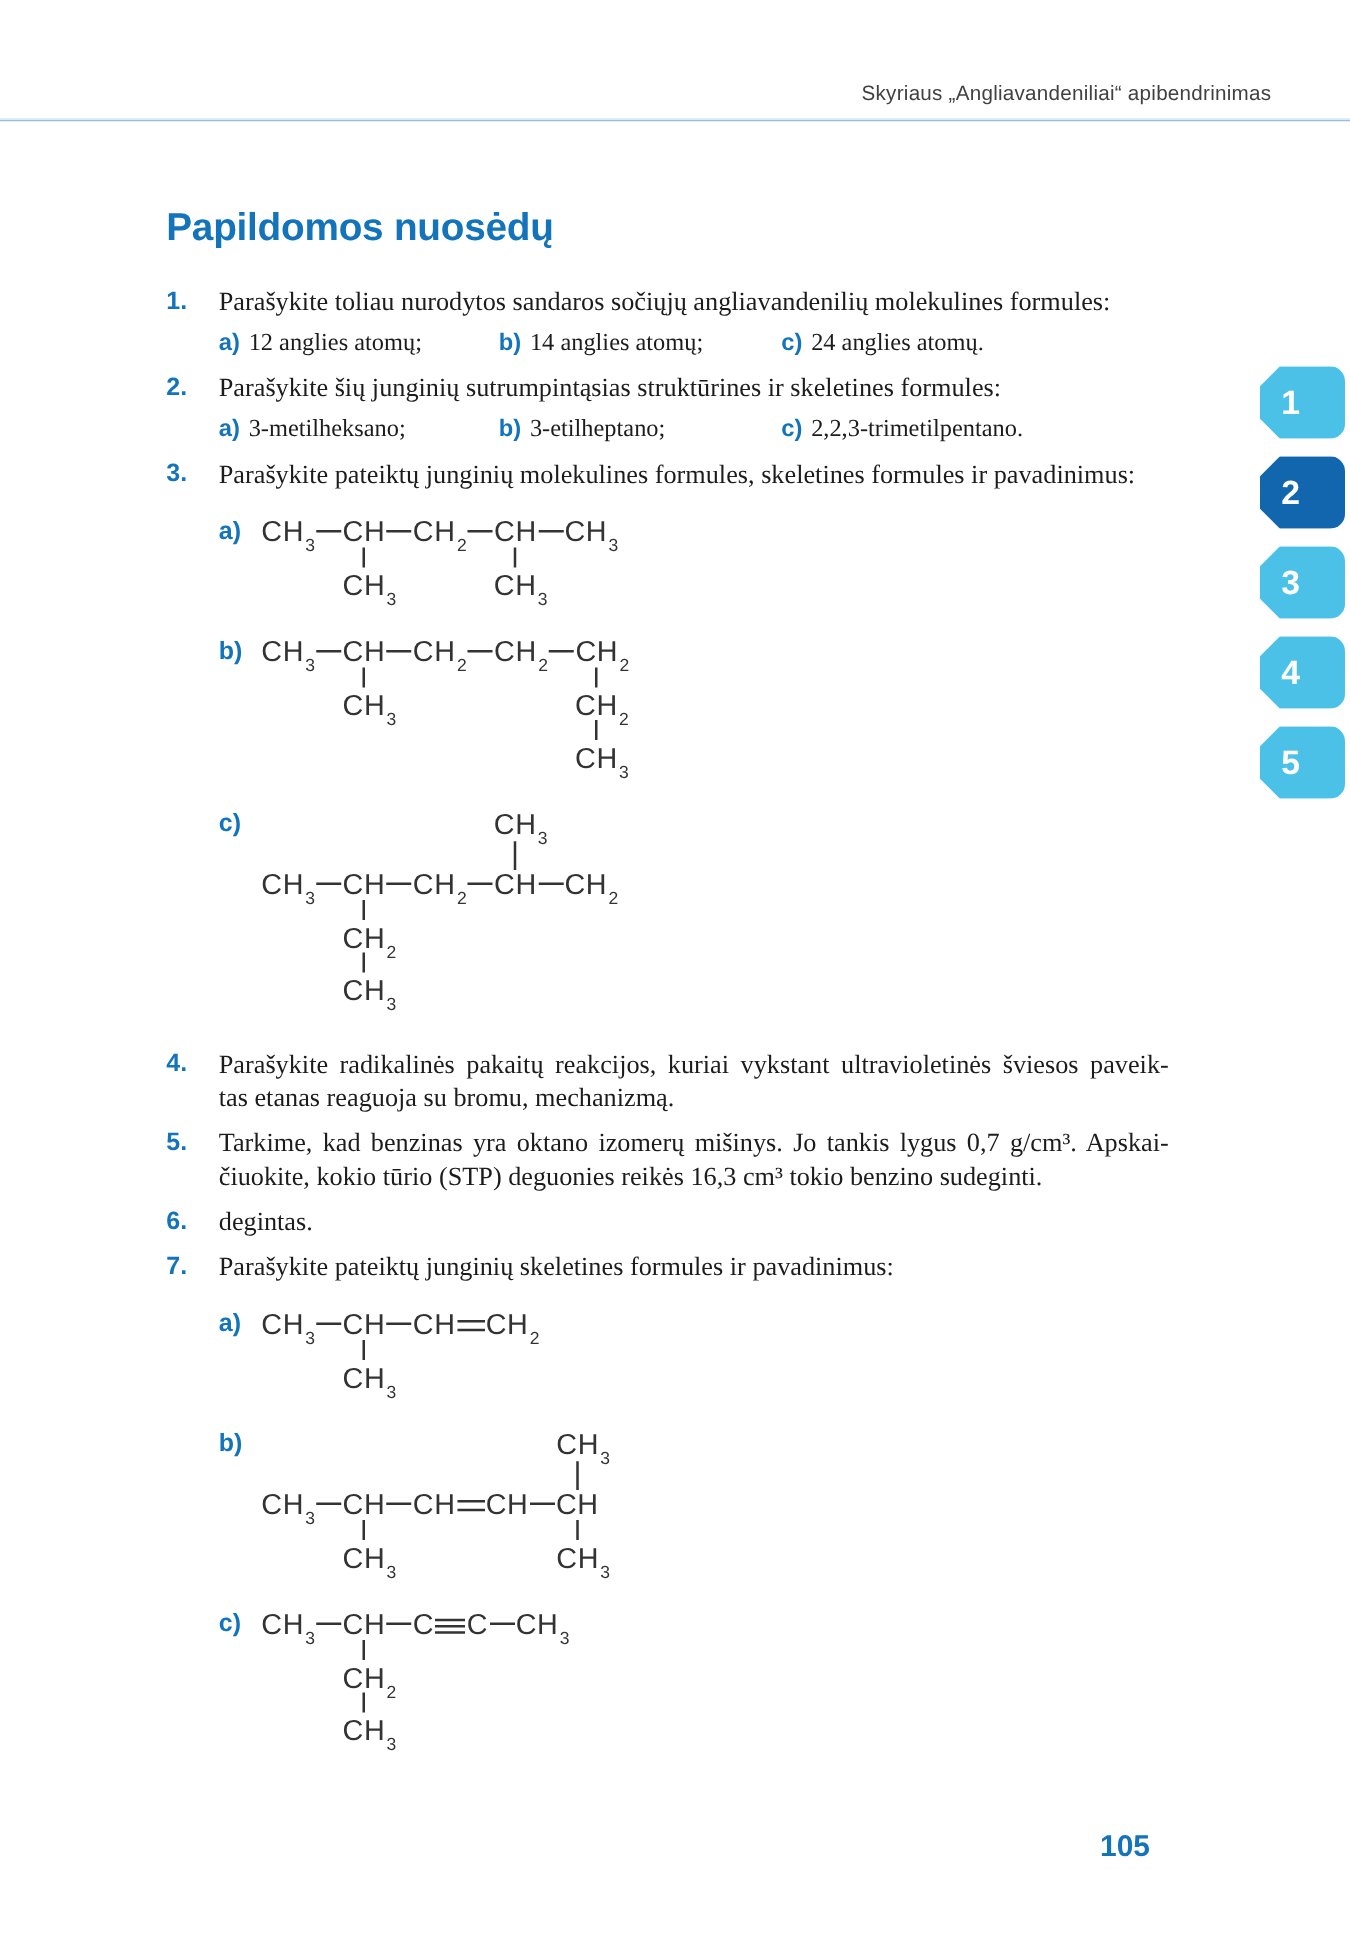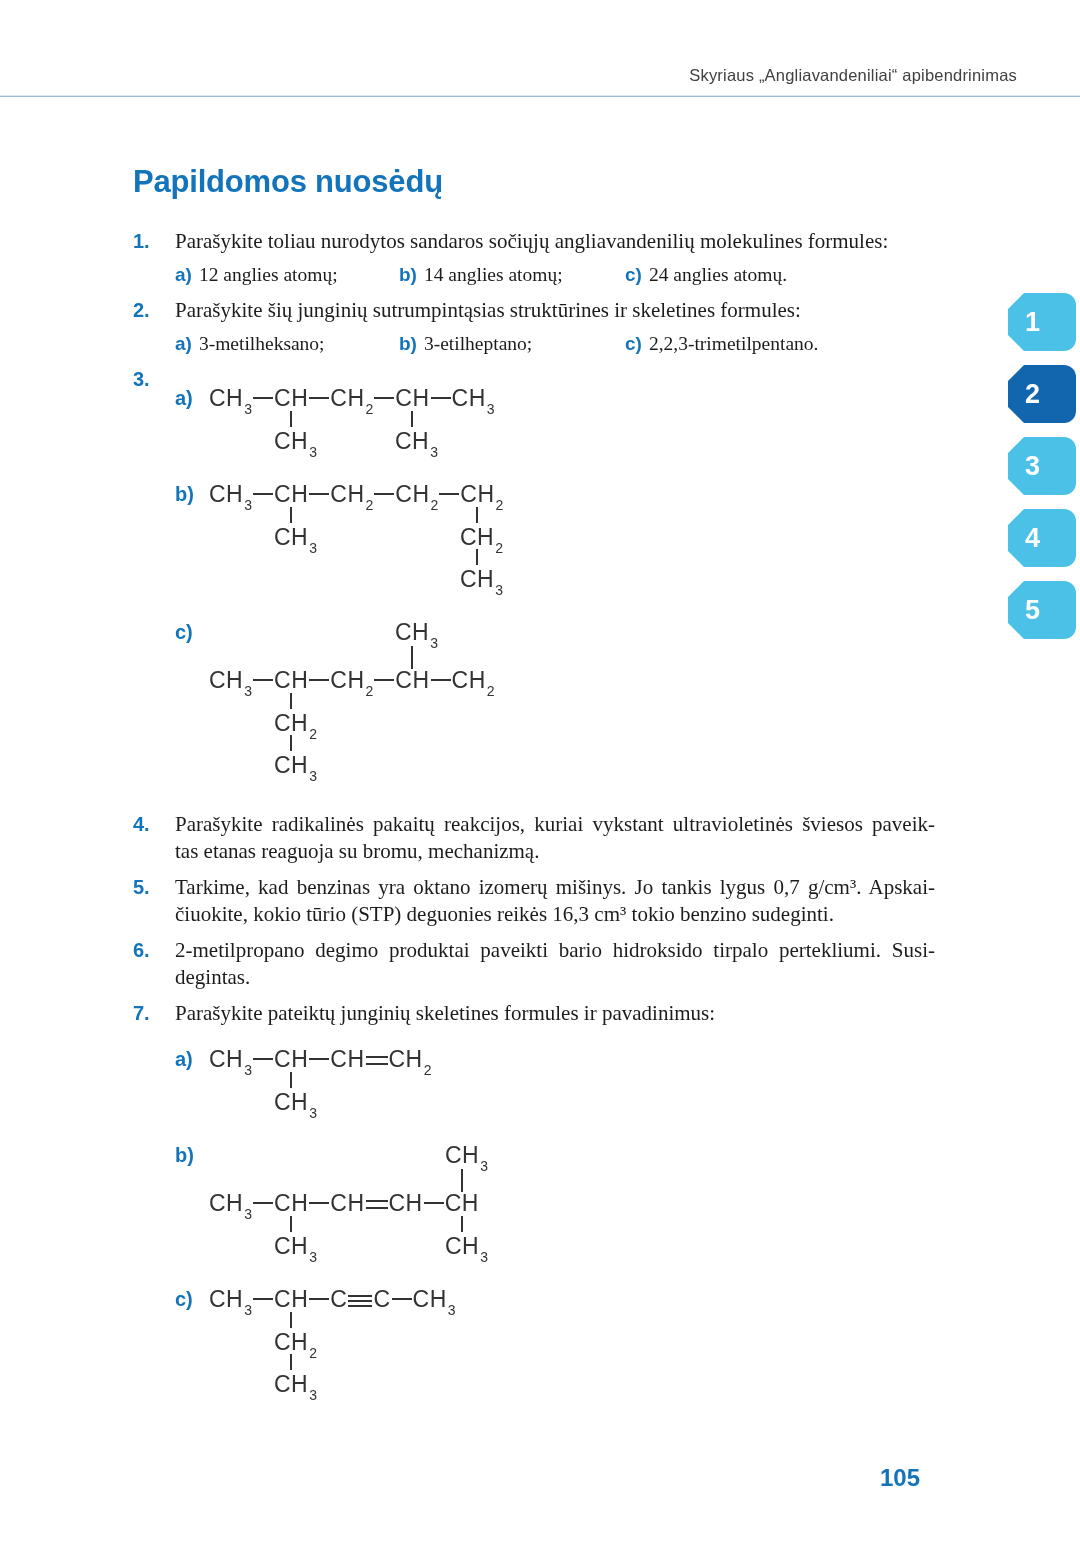--- a/index.html
+++ b/index.html
@@ -95,20 +95,21 @@
             <div class="subrow">
               <div class="subcell"><span class="slabel">a)</span><span class="stext">3-metilheksano;</span></div>
               <div class="subcell"><span class="slabel">b)</span><span class="stext">3-etilheptano;</span></div>
               <div class="subcell"><span class="slabel">c)</span><span class="stext">2,2,3-trimetilpentano.</span></div>
             </div>
           </div>
         </div>
         <div class="item">
           <div class="num">3.</div>
           <div class="body">
+            <div class="line">Parašykite pateiktų junginių molekulines formules, skeletines formules ir pavadinimus:</div>
             <div class="formula-row">
               <div class="flabel">a)</div>
               <div class="formula" style="padding-top: 0px; padding-bottom: 46px;">
                 <div class="chain"><span class="grp"><span class="gm">CH</span><sub>3</sub></span><span class="b1"></span><span class="grp"><span class="gm">CH</span></span><span class="b1"></span><span class="grp"><span class="gm">CH</span><sub>2</sub></span><span class="b1"></span><span class="grp"><span class="gm">CH</span></span><span class="b1"></span><span class="grp"><span class="gm">CH</span><sub>3</sub></span></div>
                 <div class="vline" style="left: 81px; top: 29px; height: 16px;"></div>
                 <span class="sgrp" style="top: 45px; left: 65px;"><span class="gm">CH</span><sub>3</sub></span>
                 <div class="vline" style="left: 202px; top: 29px; height: 16px;"></div>
                 <span class="sgrp" style="top: 45px; left: 186px;"><span class="gm">CH</span><sub>3</sub></span>
               </div>
             </div>
@@ -148,21 +149,20 @@
         <div class="item">
           <div class="num">5.</div>
           <div class="body">
             <div class="line just">Tarkime, kad benzinas yra oktano izomerų mišinys. Jo tankis lygus 0,7 g/cm³. Apskai-</div>
             <div class="line">čiuokite, kokio tūrio (STP) deguonies reikės 16,3 cm³ tokio benzino sudeginti.</div>
           </div>
         </div>
         <div class="item">
           <div class="num">6.</div>
           <div class="body">
-            <div class="line just">2-metilpropano degimo produktai paveikti bario hidroksido tirpalo pertekliumi. Susi-</div>
             <div class="line">degintas.</div>
           </div>
         </div>
         <div class="item">
           <div class="num">7.</div>
           <div class="body">
             <div class="line">Parašykite pateiktų junginių skeletines formules ir pavadinimus:</div>
             <div class="formula-row">
               <div class="flabel">a)</div>
               <div class="formula" style="padding-top: 0px; padding-bottom: 46px;">

